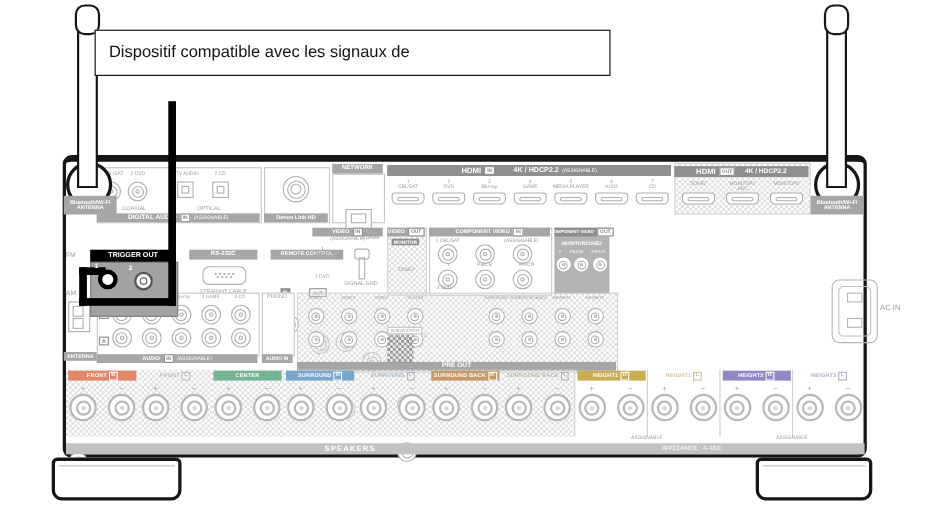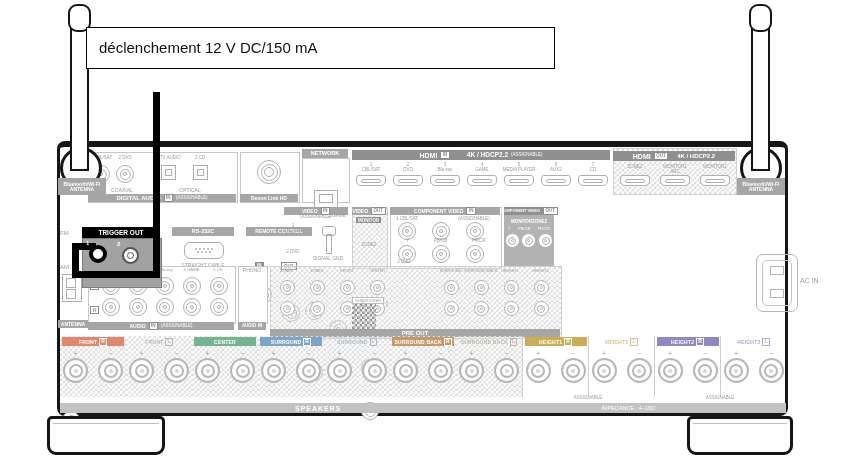--- a/index.html
+++ b/index.html
@@ -658,20 +658,20 @@
   <div class="t2 abs" style="left:692px;top:396px;width:56px;">ASSIGNABLE</div>
   <div class="abs" style="left:60px;top:403px;width:726px;height:10px;background:#c2c2c2;display:flex;align-items:center;">
     <span style="color:#fff;font-weight:bold;font-size:7px;margin-left:235px;letter-spacing:1px;">SPEAKERS</span>
     <span style="color:#fff;font-size:5.5px;margin-left:260px;">IMPEDANCE : 4–16Ω</span>
   </div>
 
   <div class="foot abs" style="left:47px;top:416px;width:112px;height:33px;"></div>
   <div class="foot abs" style="left:687px;top:416px;width:100px;height:33px;"></div>
 
   <div id="callout" class="abs" style="left:86px;top:27px;width:443px;z-index:49;">
-    <div>déclenchement 12 V DC/150 mA</div>
+    <div>Dispositif compatible avec les signaux de</div>
   </div>
   <div class="lead abs" style="left:153px;top:92px;width:7px;height:186px;"></div>
   <div class="lead abs" style="left:72px;top:271px;width:88px;height:7px;"></div>
   <div class="lead abs" style="left:72px;top:243px;width:7px;height:35px;"></div>
   <div class="lead abs" style="left:72px;top:243px;width:24px;height:7px;"></div>
 
 </div>
 
 </body></html>

